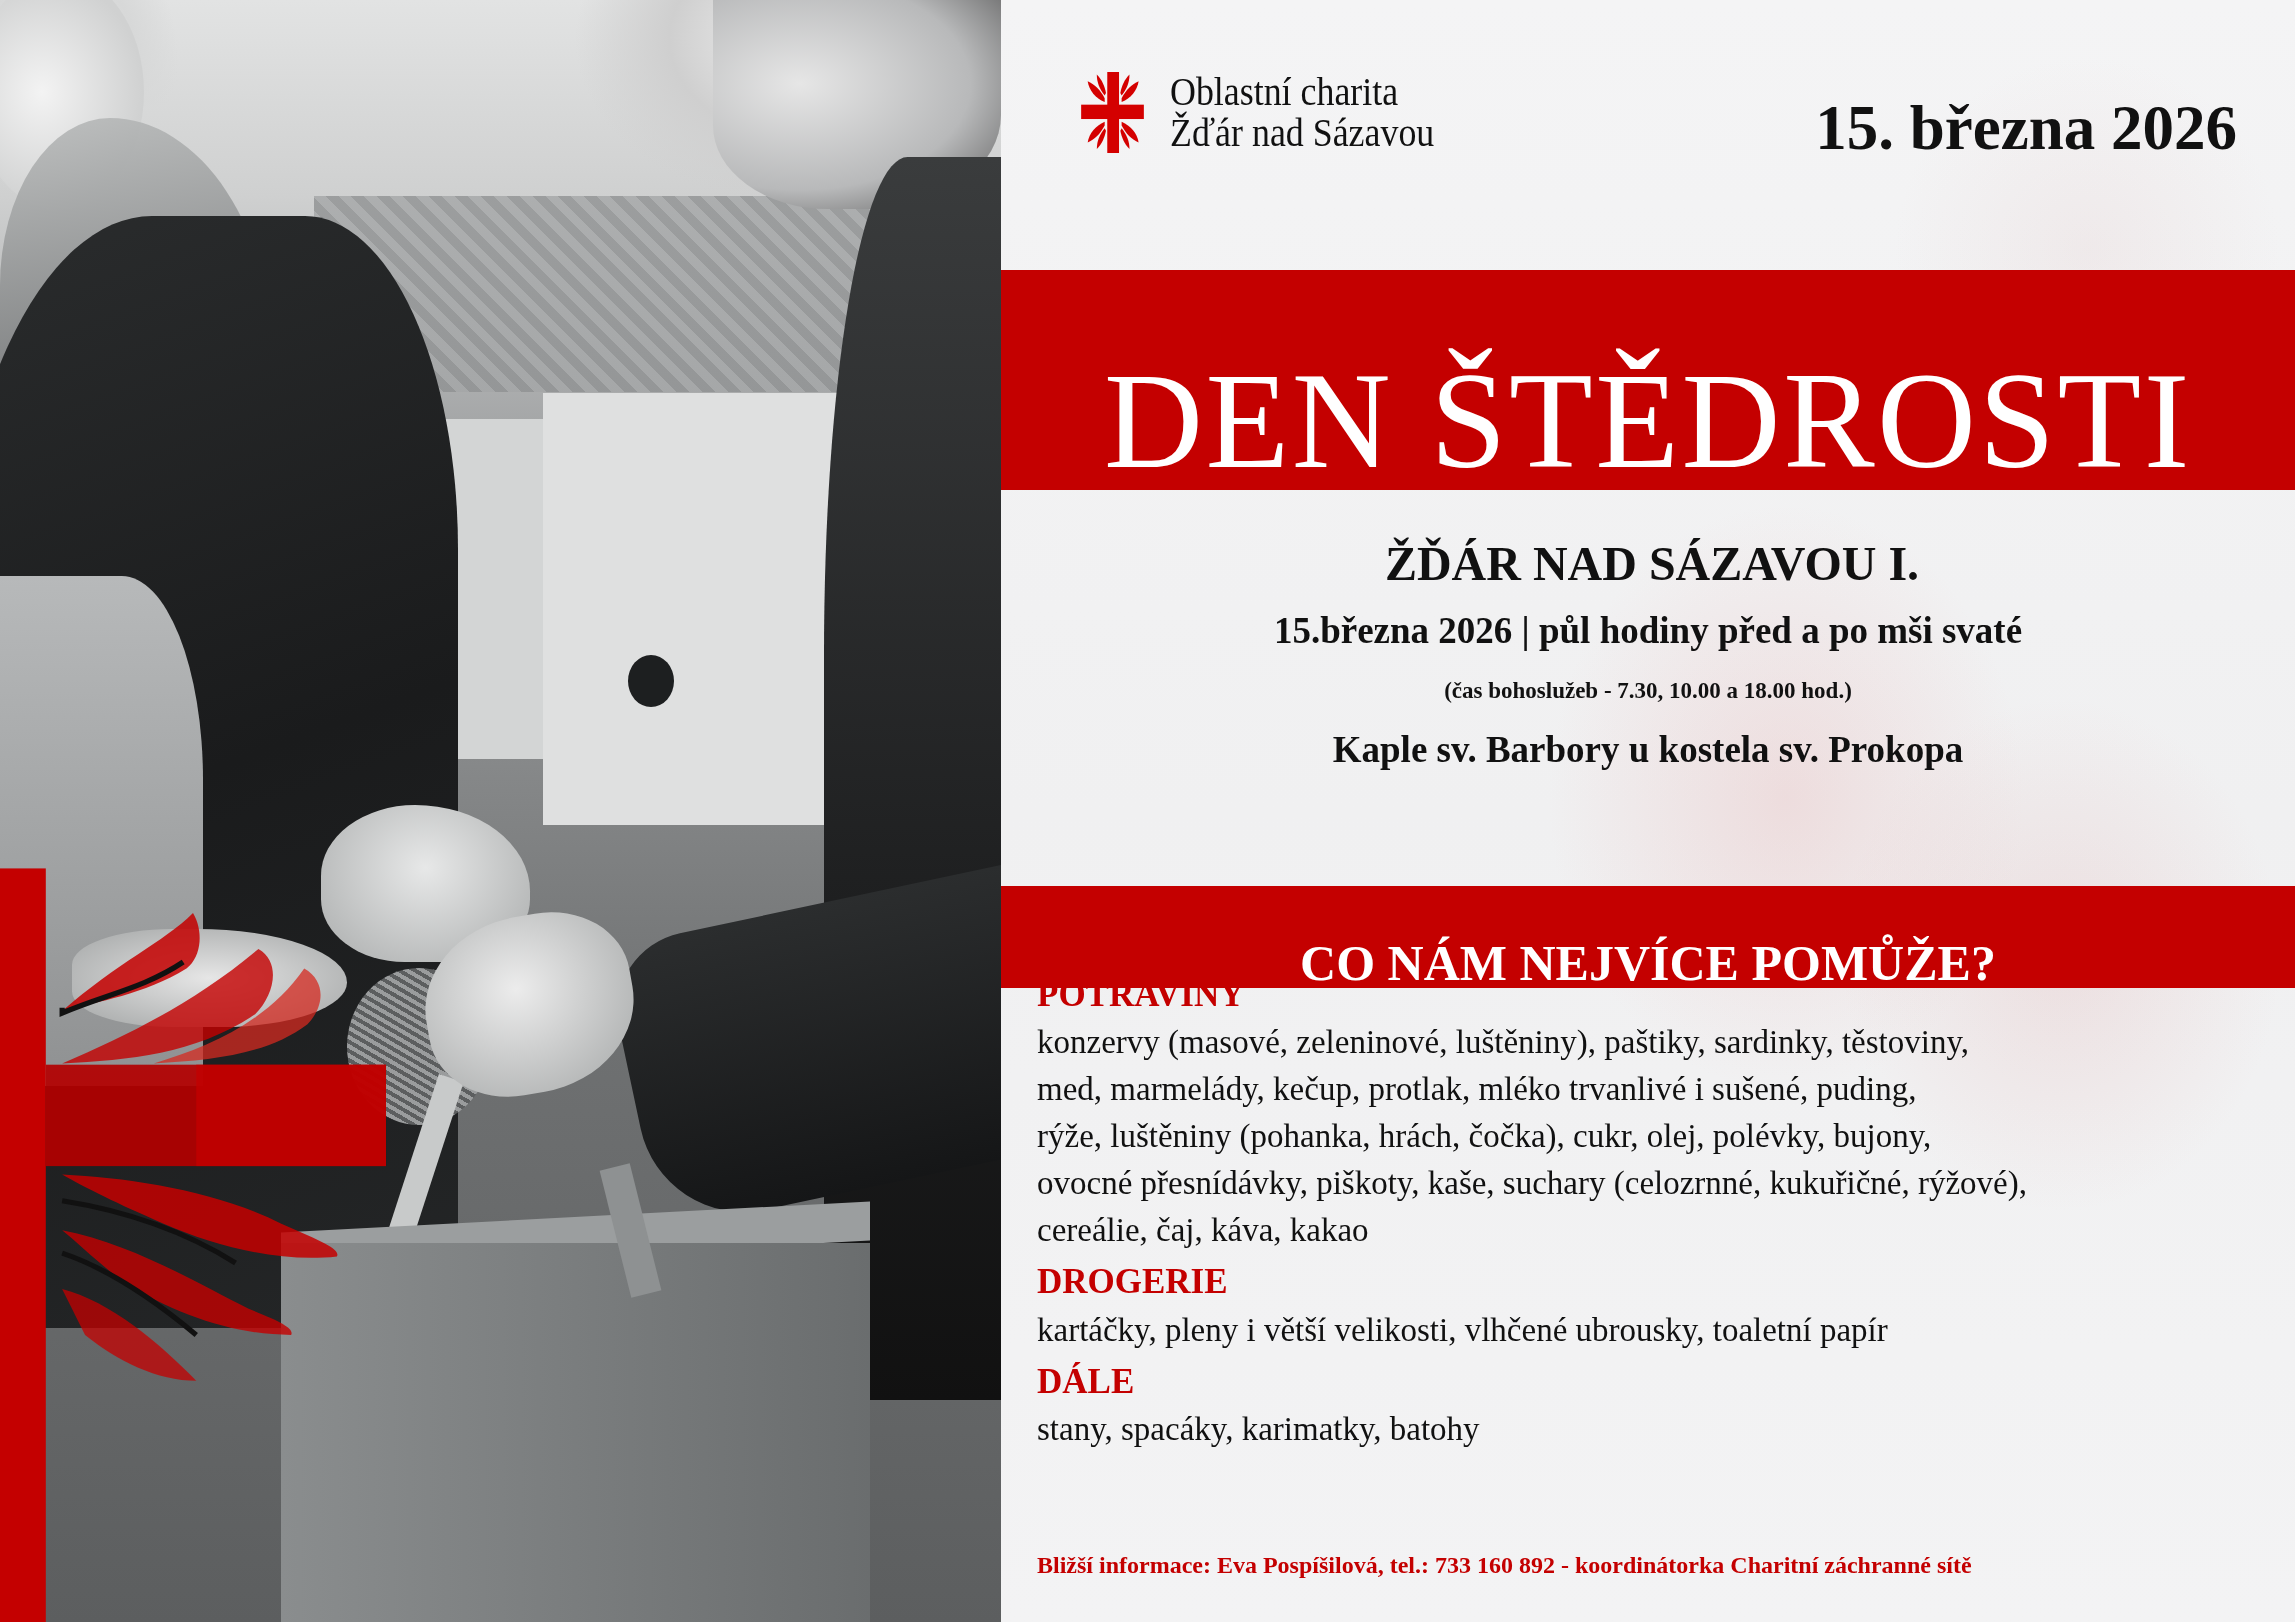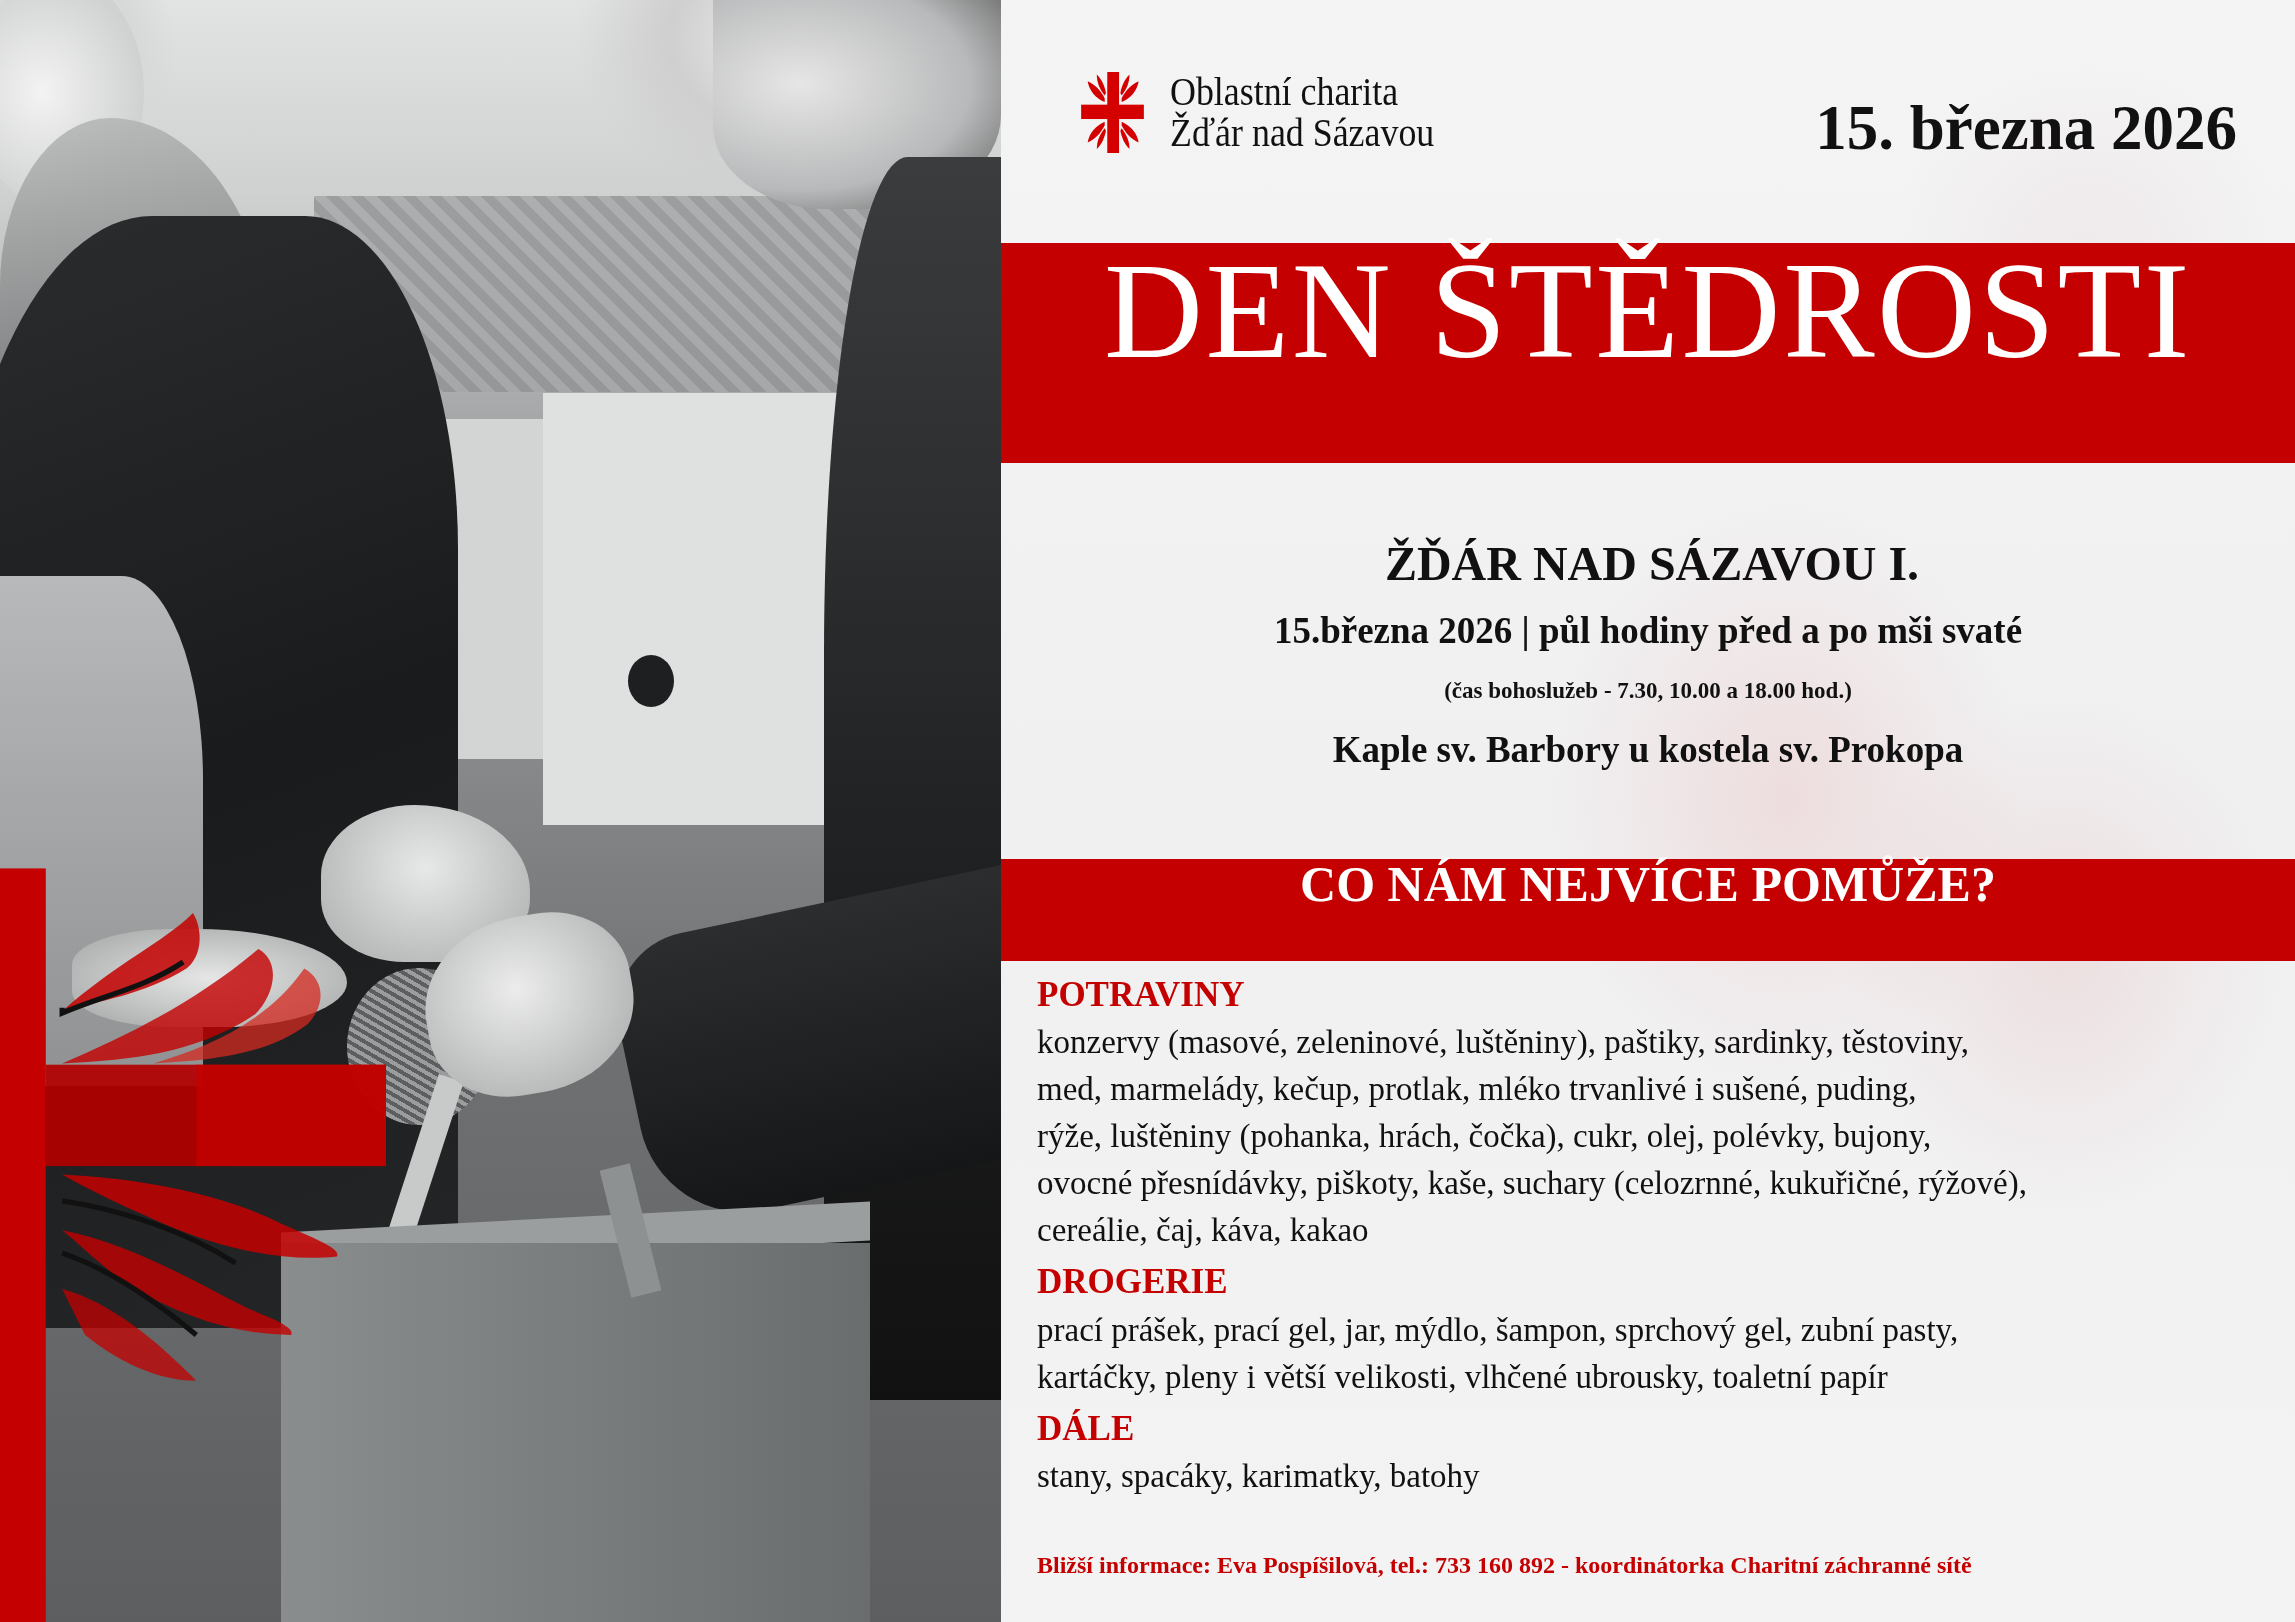--- a/index.html
+++ b/index.html
@@ -44,21 +44,21 @@
       radial-gradient(ellipse 275px 275px at 1086px 249px, rgba(225,200,200,.22), rgba(240,240,240,0) 70%),
       linear-gradient(180deg, #f4f4f5 0%, #f0f0f1 50%, #f3f3f4 100%);
   }
 
   .logo { position: absolute; left: 80px; top: 71px; display: flex; align-items: flex-end; gap: 26px; }
   .logo-mark { width: 63px; height: 81px; }
   .logo-text { font-family: "Liberation Serif", serif; color: #111; font-size: 39px; line-height: 41px; transform: scaleX(0.92); transform-origin: left center; }
 
   .date-top { position: absolute; right: 58px; top: 92px; font-family: "Liberation Serif", serif; font-weight: bold; font-size: 63px; color: #111; letter-spacing: 0px; }
 
-  .banner { position: absolute; left: 0; width: 1294px; background: #c40000; color: #fff; display: flex; align-items: flex-start; justify-content: center; }
+  .banner { position: absolute; left: 0; width: 1294px; background: #c40000; color: #fff; display: flex; align-items: flex-end; justify-content: center; margin-top: 27px; }
   .banner.main { top: 243px; height: 220px; }
   .banner.main .title { font-family: "Liberation Serif", serif; font-size: 137px; line-height: 1; letter-spacing: 2.6px; white-space: nowrap; }
   .banner.sub { top: 859px; height: 102px; }
   .banner.sub .title { font-family: "Liberation Serif", serif; font-size: 50px; font-weight: bold; line-height: 1; white-space: nowrap; }
 
   .event { position: absolute; left: 0; width: 1294px; top: 531px; text-align: center; color: #111; font-family: "Liberation Serif", serif; font-weight: bold; }
   .event .place { font-size: 48px; line-height: 65px; padding-left: 8px; }
   .event .when { font-size: 37px; line-height: 63px; margin-top: 2.6px; }
   .event .times { font-size: 23px; line-height: 58px; }
   .event .venue { font-size: 37px; line-height: 59px; }
@@ -160,21 +160,20 @@
         <span class="line">konzervy (masové, zeleninové, luštěniny), paštiky, sardinky, těstoviny,</span>
         <span class="line">med, marmelády, kečup, protlak, mléko trvanlivé i sušené, puding,</span>
         <span class="line">rýže, luštěniny (pohanka, hrách, čočka), cukr, olej, polévky, bujony,</span>
         <span class="line">ovocné přesnídávky, piškoty, kaše, suchary (celozrnné, kukuřičné, rýžové),</span>
         <span class="line">cereálie, čaj, káva, kakao</span>
       </div>
     </div>
     <div class="cat">
       <div class="cat-head">DROGERIE</div>
       <div class="cat-body">
-        <span class="line">prací prášek, prací gel, jar, mýdlo, šampon, sprchový gel, zubní pasty,</span>
         <span class="line">kartáčky, pleny i větší velikosti, vlhčené ubrousky, toaletní papír</span>
       </div>
     </div>
     <div class="cat">
       <div class="cat-head">DÁLE</div>
       <div class="cat-body">
         <span class="line">stany, spacáky, karimatky, batohy</span>
       </div>
     </div>
   </div>

